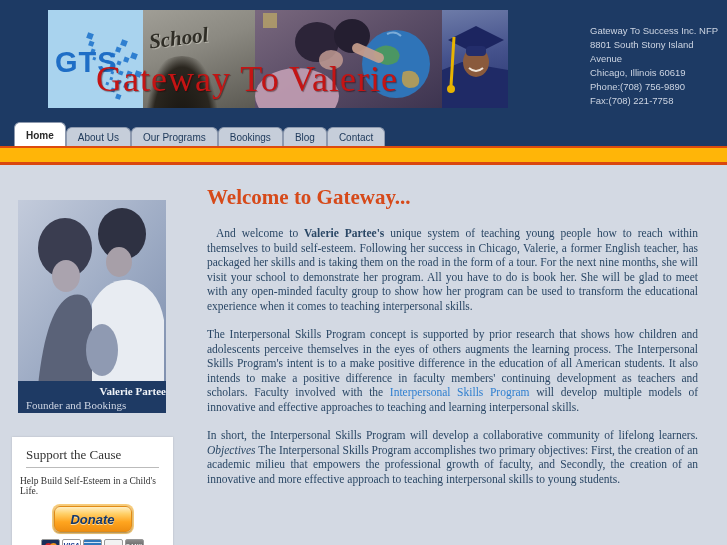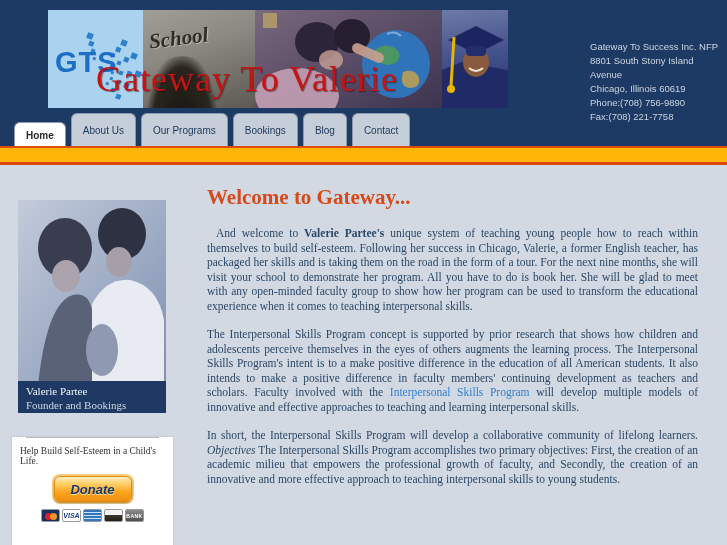--- a/index.html
+++ b/index.html
@@ -28,45 +28,45 @@
   }
   #seg-kids{width:187px;background:linear-gradient(150deg,#79687e 0%,#5d4f68 45%,#3d3450 100%);}
   #seg-grad{width:66px;background:linear-gradient(170deg,#6d7ba8 0%,#45528c 45%,#26336e 100%);}
   #banner-title{
     position:absolute;left:96px;top:58px;width:372px;
     font-family:"Liberation Serif",serif;font-size:36px;color:#c41414;
     letter-spacing:1px;text-shadow:1px 1px 1px rgba(40,0,0,.45);white-space:nowrap;
   }
   
   #contact{
-    position:absolute;left:590px;top:40px;color:#ccd4e2;font-size:9.5px;line-height:14px;
-  }
-  
-  #tabs{position:absolute;left:14px;top:122px;display:flex;gap:5px;align-items:flex-end;height:25px;}
+    position:absolute;left:590px;top:24px;color:#ccd4e2;font-size:9.5px;line-height:14px;
+  }
+  
+  #tabs{position:absolute;left:14px;top:122px;display:flex;align-items:flex-end;height:25px;}
   .tab{
-    height:34px;box-sizing:border-box;padding:0 11px;display:flex;align-items:center;
+    height:20px;box-sizing:border-box;padding:0 11px;display:flex;align-items:center;
     background:#c6ceda;border:1px solid #8d99ae;border-bottom:none;
     border-radius:6px 6px 0 0;font-size:10px;color:#203b5c;cursor:pointer;white-space:nowrap;
   }
   .tab.active{background:#ffffff;height:25px;font-weight:bold;color:#2a2a2a;}
   
   #orange-bar{
     position:absolute;left:0;top:146px;width:727px;height:19px;box-sizing:border-box;
     background:#ffb508;border-top:2px solid #dd4b0d;border-bottom:3px solid #d9470e;
   }
   
   #content{position:absolute;left:0;top:165px;width:727px;height:380px;background:#d3d9e3;}
   
   #founder-photo{position:absolute;left:18px;top:35px;width:148px;height:186px;}
   #founder-caption{
     position:absolute;left:18px;top:216px;width:148px;height:32px;background:#1e3a64;
     color:#f0f3f8;font-family:"Liberation Serif",serif;font-size:11px;
     padding:3px 0 0 8px;box-sizing:border-box;line-height:14px;
   }
-  #founder-caption .name{font-weight:normal;}
+  #founder-caption .name{font-weight:bold;text-align:right;}
   #founder-caption .role{color:#cfd6e4;}
   
   #support-box{
     position:absolute;left:12px;top:272px;width:161px;height:120px;background:#ffffff;
     box-shadow:0 0 2px rgba(0,0,0,.15);
   }
   #support-title{
     font-family:"Liberation Serif",serif;font-size:13px;color:#333;
     margin:10px 14px 4px 14px;
   }
@@ -225,20 +225,21 @@
       <path d="M20 186 Q28 108 52 96 Q70 90 74 110 L74 186 Z" fill="#5a6278"></path>
       <path d="M74 186 L74 104 Q88 78 112 80 Q140 86 146 120 L146 186 Z" fill="#e8ecf2"></path>
       <ellipse cx="84" cy="150" rx="16" ry="26" fill="#8f9ab2"></ellipse>
     </svg>
     <div id="founder-caption">
       <div class="name">Valerie Partee</div>
       <div class="role">Founder and Bookings</div>
     </div>
 
     <div id="support-box">
+      <div id="support-title">Support the Cause</div>
       <hr id="support-divider">
       <div id="support-msg">Help Build Self-Esteem in a Child's Life.</div>
       <button id="donate-btn">Donate</button>
       <div id="card-row">
         <div class="card mc">
             <div class="c1"></div>
             <div class="c2"></div>
           </div>
         <div class="card visa">VISA</div>
         <div class="card amex"></div>

